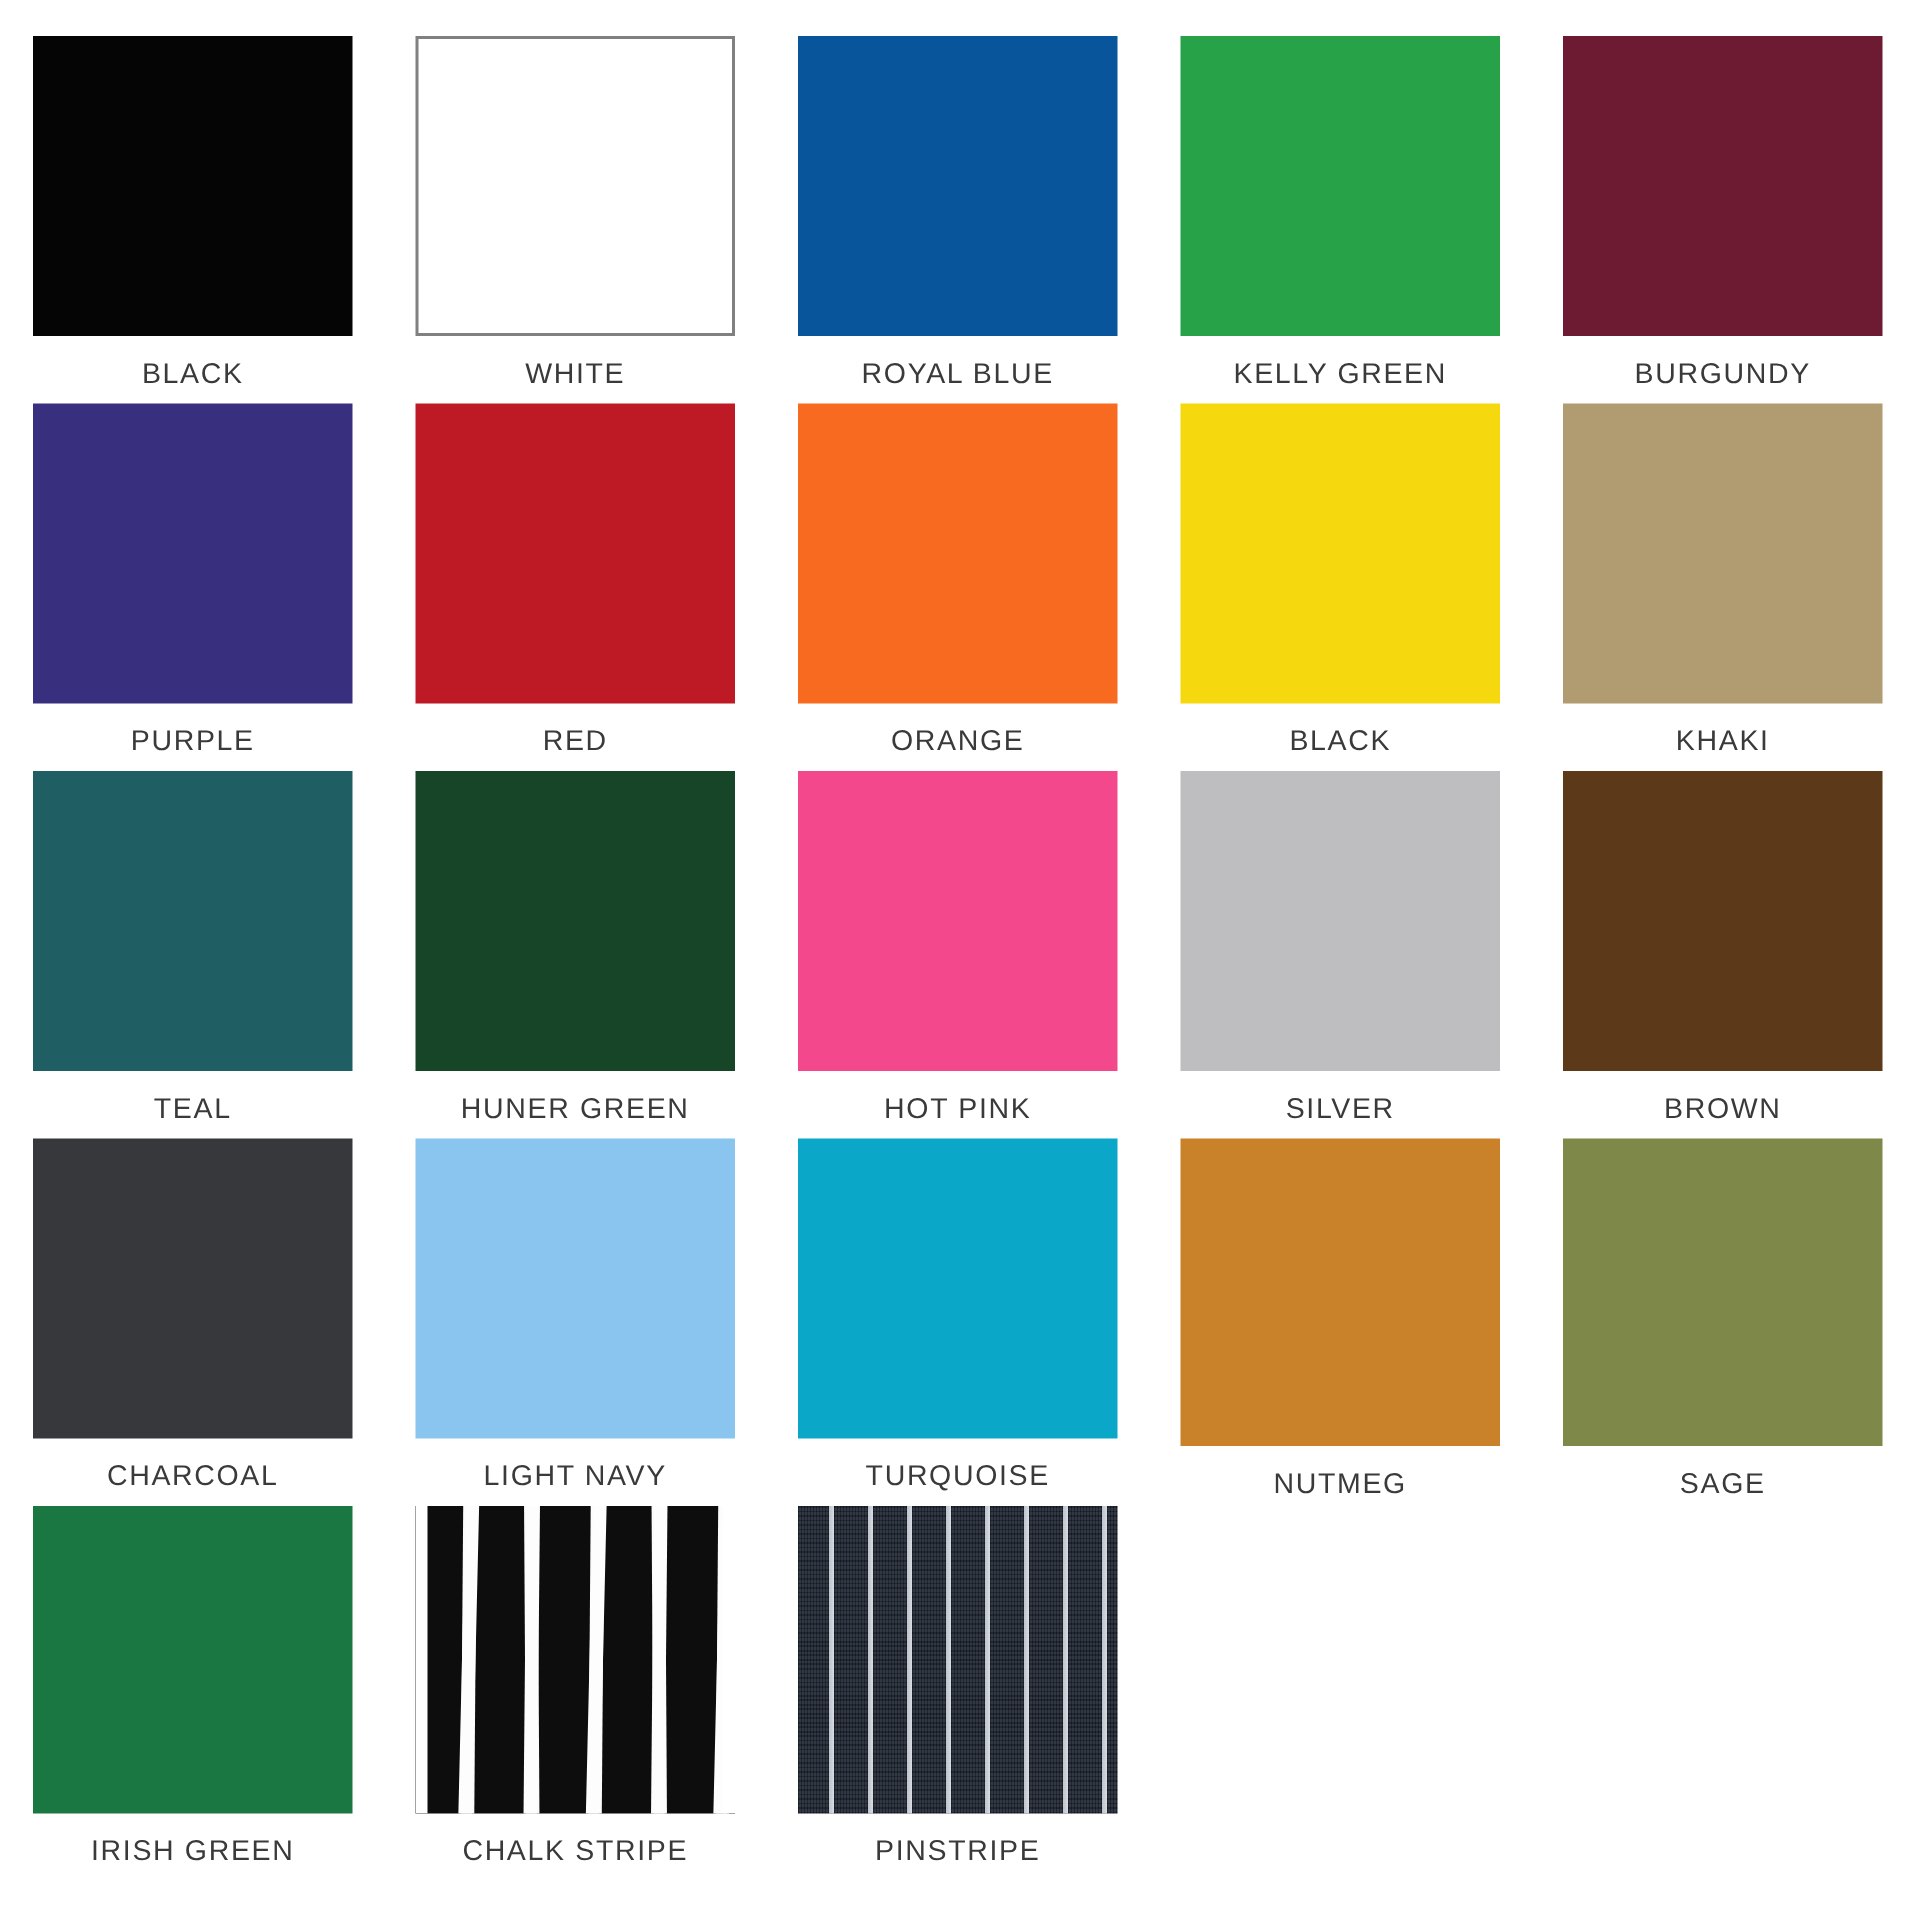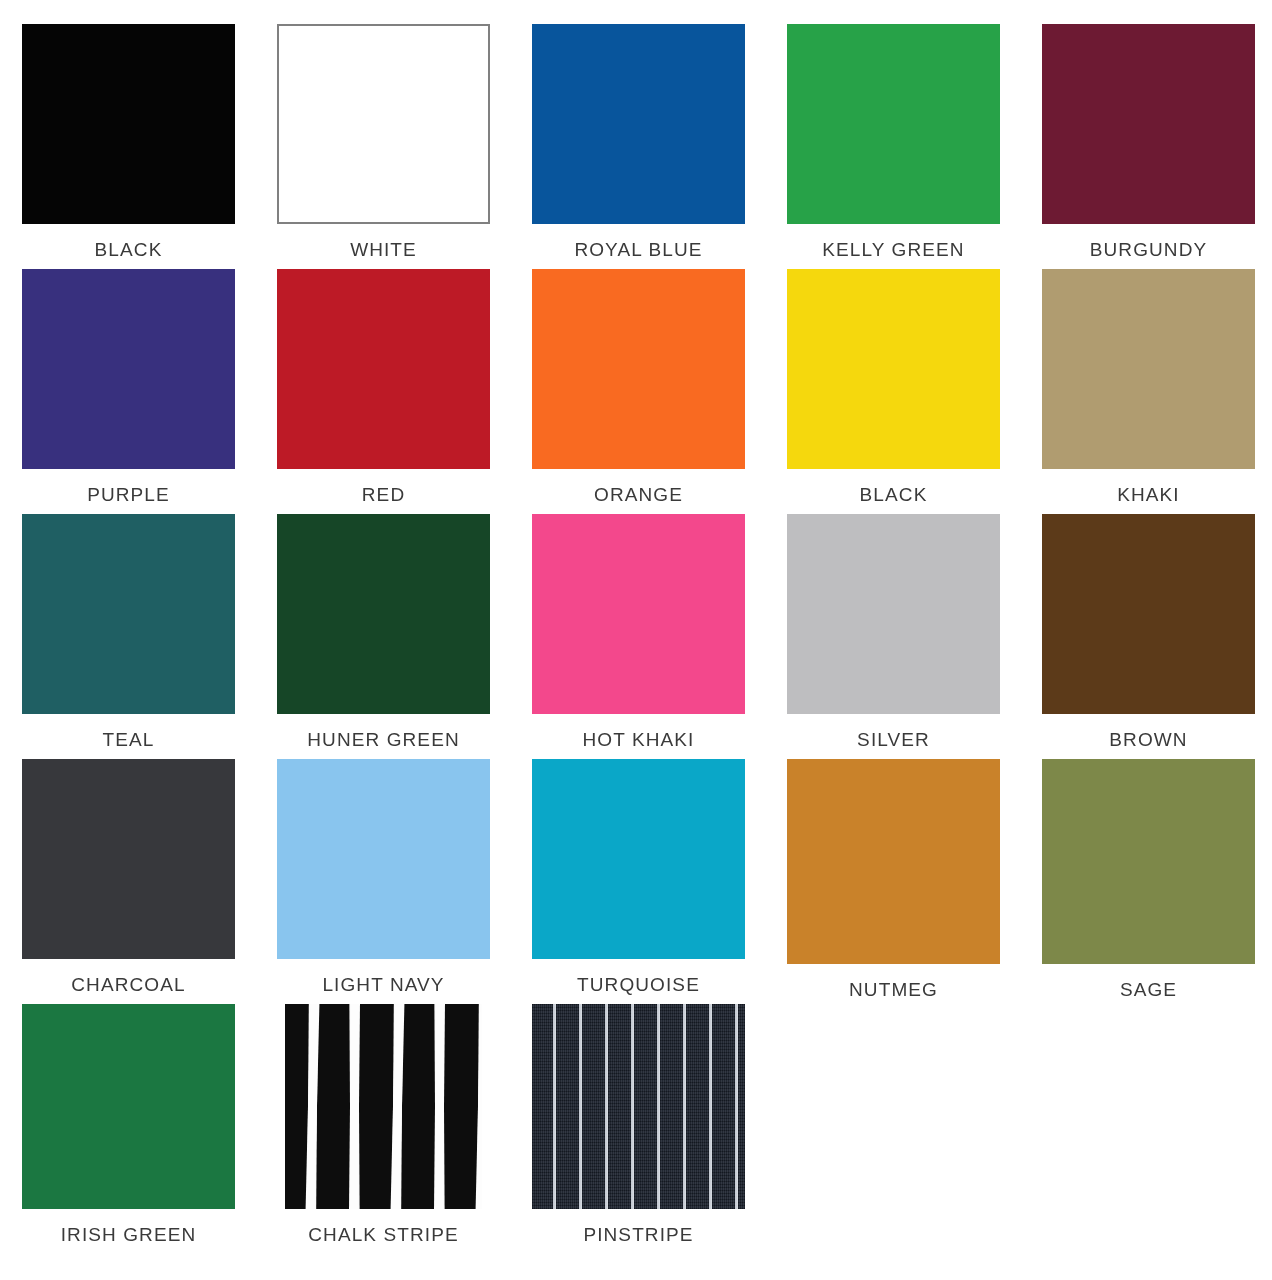--- a/index.html
+++ b/index.html
@@ -167,21 +167,21 @@
     <div class="swatch-cell">
       <div class="swatch-chip" style="background-color: rgb(31, 95, 99);"></div>
       <div class="swatch-label">TEAL</div>
     </div>
     <div class="swatch-cell">
       <div class="swatch-chip" style="background-color: rgb(22, 70, 39);"></div>
       <div class="swatch-label">HUNER GREEN</div>
     </div>
     <div class="swatch-cell">
       <div class="swatch-chip" style="background-color: rgb(243, 72, 140);"></div>
-      <div class="swatch-label">HOT KHAKI</div>
+      <div class="swatch-label">HOT PINK</div>
     </div>
     <div class="swatch-cell">
       <div class="swatch-chip" style="background-color: rgb(190, 190, 192);"></div>
       <div class="swatch-label">SILVER</div>
     </div>
     <div class="swatch-cell">
       <div class="swatch-chip" style="background-color: rgb(92, 58, 25);"></div>
       <div class="swatch-label">BROWN</div>
     </div>
     <div class="swatch-cell">

